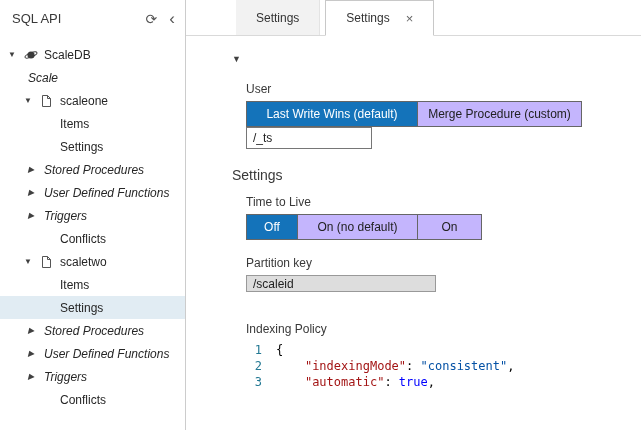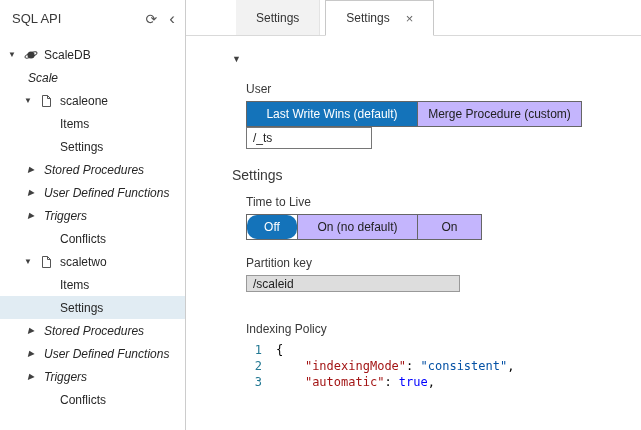--- a/index.html
+++ b/index.html
@@ -38,24 +38,24 @@
   .label { font-size:12px; color:#393939; margin-bottom:5px; display:flex; align-items:center; }
   .info-glyph { margin-left:6px; color:#6a6a6a; font-size:11px; }
   .resolver-label { margin-top:18px; }
   .partition-label { margin-top:16px; }
   .indexing-label { margin-top:30px; }
 
   .toggle-group { display:inline-flex; border:1px solid #666; }
   .toggle { background:#c4b5fd; color:#222; text-align:center; line-height:24px; height:24px; font-size:12px; cursor:pointer; border-left:1px solid #666; white-space:nowrap; }
   .toggle:first-child { border-left:none; }
   .toggle.selected { background:#1473ba; color:#fff; }
-  .w170 { width:170px; } .w164 { width:164px; } .w50 { width:50px;border-radius:10px; } .w120 { width:120px; } .w64 { width:64px; }
+  .w170 { width:170px; } .w164 { width:164px; } .w50 { width:50px; } .w120 { width:120px; } .w64 { width:64px; }
 
   .text-input { border:1px solid #767676; height:22px; padding:0 6px; font-size:12px; width:126px; font-family:"Liberation Sans", sans-serif; color:#222; }
-  .input-disabled { background:#ddd; border:1px solid #999; height:17px; width:214px; color:#222; display:flex; align-items:center; padding:0 6px; font-size:12px; }
+  .input-disabled { background:#ddd; border:1px solid #999; height:17px; width:190px; color:#222; display:flex; align-items:center; padding:0 6px; font-size:12px; }
 
   .editor { margin-top:6px; font-family:"DejaVu Sans Mono", monospace; font-size:12px; cursor:text; }
   .code-line { display:flex; height:16px; line-height:16px; }
   .ln { width:30px; text-align:right; padding-right:14px; color:#237893; flex:none; }
   .code { white-space:pre; color:#000; }
   .tok-key { color:#a31515; }
   .tok-str { color:#0451a5; }
   .tok-bool { color:#0000ff; }
   .tok-plain { color:#000; }
 </style>

